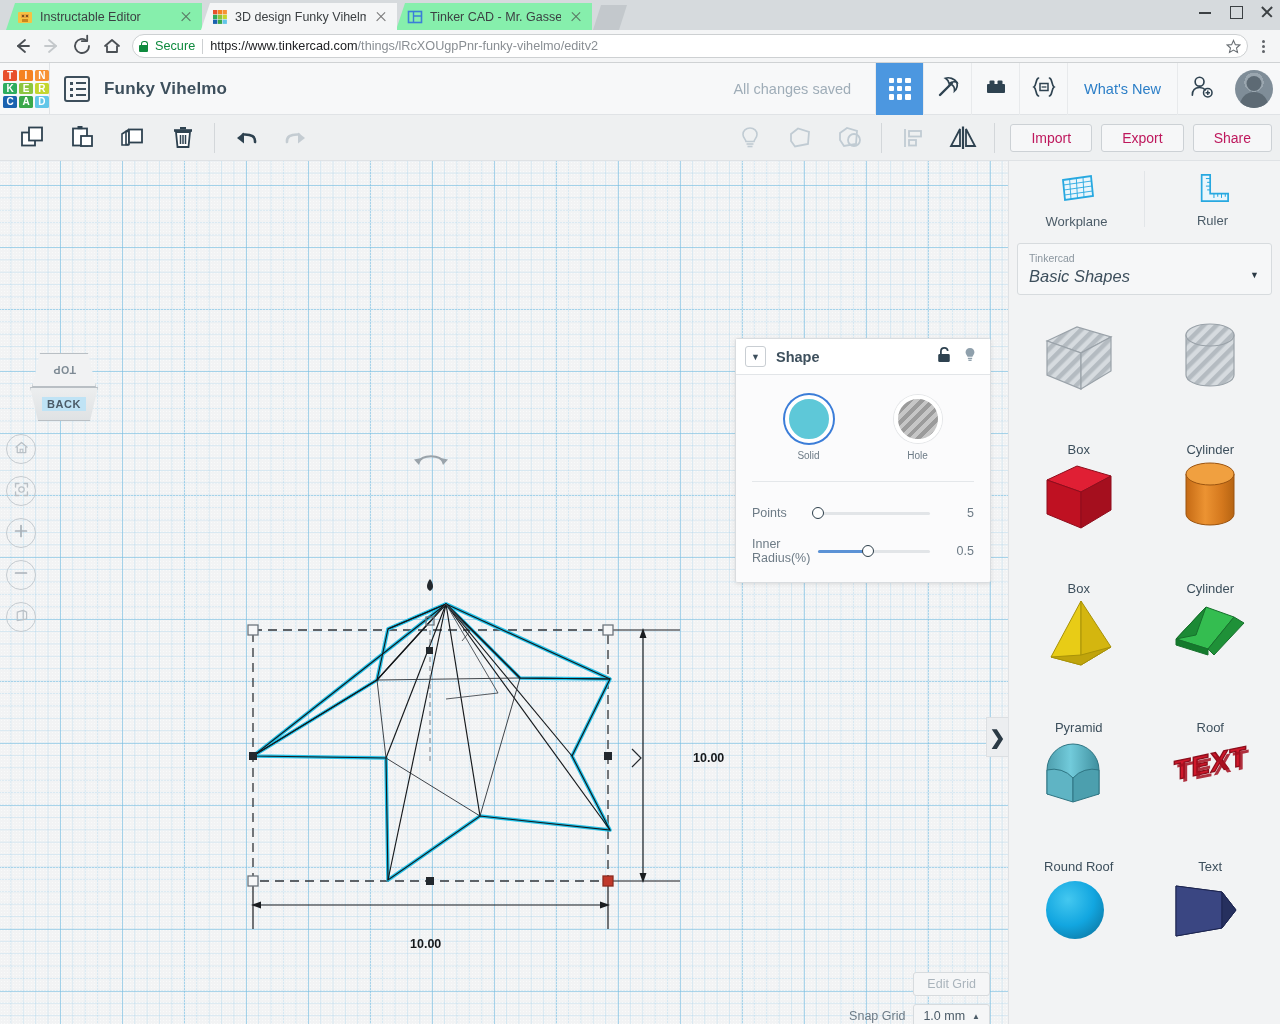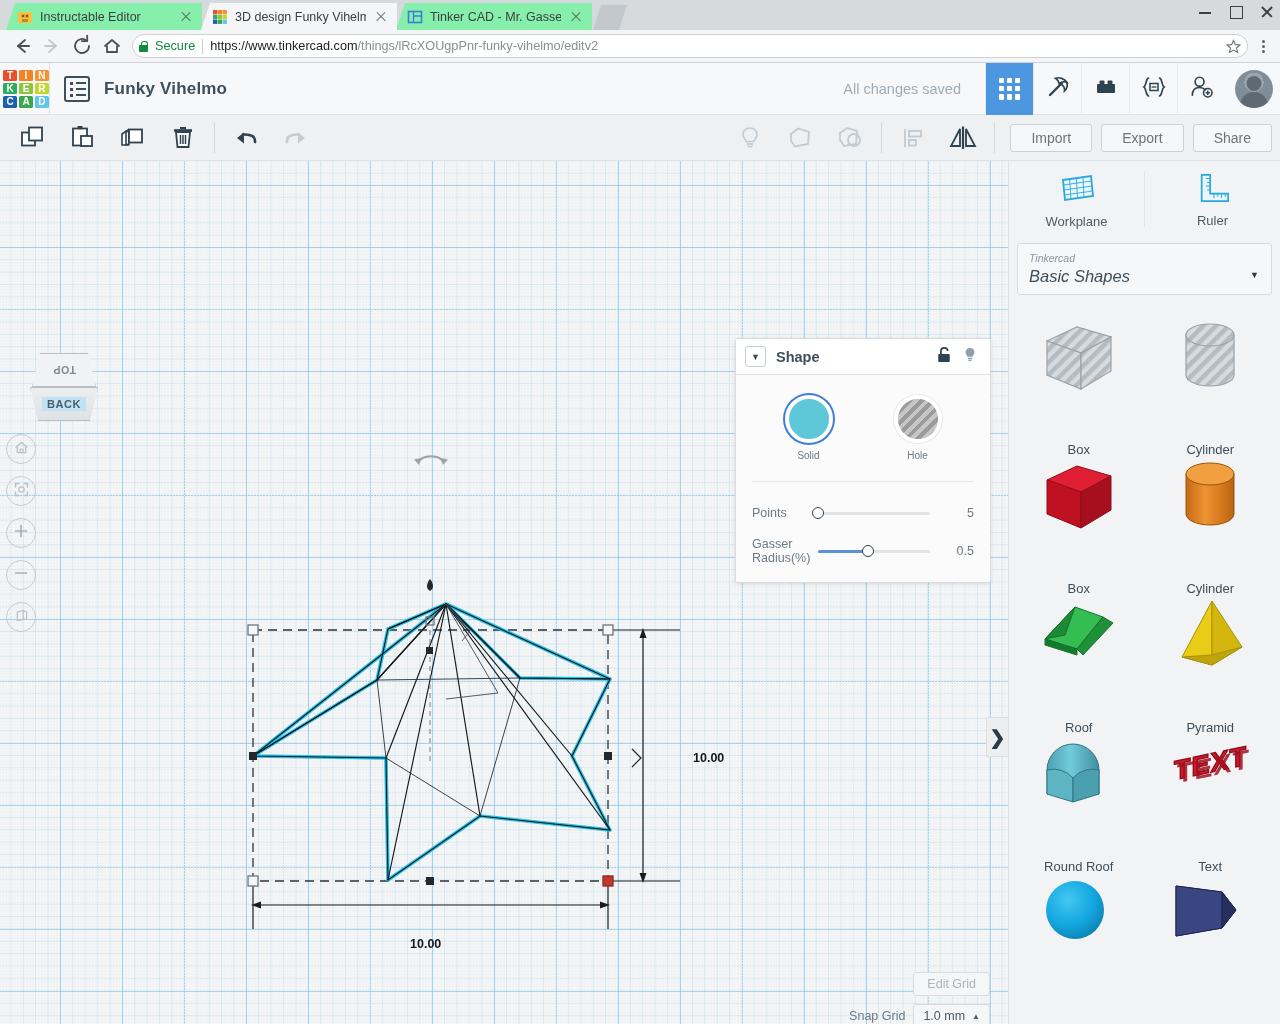--- a/index.html
+++ b/index.html
@@ -121,21 +121,21 @@
   
   .tc-toolbar{
     height:46px; background:#eef0f1; border-bottom:1px solid #dfe2e5;
     display:flex; align-items:center; padding:0 8px;
   }
   .tbtn{ width:50px; height:46px; display:flex; align-items:center; justify-content:center; }
   .tsep{ width:1px; height:30px; background:#d3d7da; margin:0 6px; }
   .tb-spacer{ flex:1; }
   .txtbtn{
     height:28px; padding:0 20px; margin-left:9px; background:#f6f7f8;
-    border:1px solid #ccd1d5; border-radius:3px; font-size:14px; color:#737373;
+    border:1px solid #ccd1d5; border-radius:3px; font-size:14px; color:#be185d;
     display:flex; align-items:center; justify-content:center;
   }
 
   
   .main{ display:flex; height:877px; }
   .viewport{
     width:1008px; position:relative; overflow:hidden;
     background-color:#f2f3f4;
     background-image:
       linear-gradient(to right, rgba(120,190,225,.55) 1px, transparent 1px),
@@ -244,21 +244,21 @@
   .sb-tools{ display:flex; height:76px; background:#f2f3f4; }
   .sb-tool{
     flex:1; display:flex; flex-direction:column; align-items:center; justify-content:center;
     gap:5px; font-size:13px; color:#4b5b67;
   }
   .sb-toolsep{ width:1px; background:#e2e5e8; margin:10px 0; }
   .sb-pick{
     margin:6px 8px 0; background:#f6f7f8; border:1px solid #d7dbde; border-radius:3px;
     padding:7px 11px 8px; display:flex; align-items:center; position:relative;
   }
-  .sb-pick .pk-sub{ font-size:10.5px; color:#8b969f; line-height:1.4;font-style:italic; }
+  .sb-pick .pk-sub{ font-size:10.5px; color:#8b969f; line-height:1.4; }
   .sb-pick .pk-main{ font-size:16.5px; color:#3d4f5c; line-height:1.25;font-style:italic; }
   .sb-pick .pk-caret{ position:absolute; right:12px; top:26px; font-size:9px; color:#2b3a45; }
   .shapes-grid{
     flex:1; display:grid; grid-template-columns:1fr 1fr;
     grid-auto-rows:139px; padding:12px 4px 0; overflow:hidden;
   }
   .shape-cell{ display:flex; flex-direction:column; align-items:center; justify-content:flex-start; padding-top:6px;gap:39px; }
   .shape-art{ width:100px; height:90px; display:flex; align-items:center; justify-content:center; }
   .shape-name{ font-size:13px; color:#3d4f5c; margin-top:2px; }
   .tb-spacer{ flex:1; }
@@ -430,20 +430,23 @@
   <div class="hicon">
     <span>
       <svg viewBox="0 0 28 26" width="28" height="26">
         <path d="M8.5 4 C5.5 4.8 6.5 11.5 4 13 C6.5 14.5 5.5 21.2 8.5 22" fill="none" stroke="#2e4250" stroke-width="1.7" stroke-linecap="round"></path>
         <path d="M19.5 4 C22.5 4.8 21.5 11.5 24 13 C21.5 14.5 22.5 21.2 19.5 22" fill="none" stroke="#2e4250" stroke-width="1.7" stroke-linecap="round"></path>
         <rect x="10" y="9.5" width="8" height="7" fill="none" stroke="#2e4250" stroke-width="1.5"></rect>
         <line x1="11.6" y1="13" x2="16.4" y2="13" stroke="#2e4250" stroke-width="1.3"></line>
       </svg>
     </span>
   </div>
+  <div class="hicon wide">
+    <span class="whatsnew">What's New</span>
+  </div>
   <div class="hicon">
     <span>
       <svg viewBox="0 0 28 28" width="27" height="27">
         <circle cx="12" cy="9" r="4.6" fill="none" stroke="#2e4250" stroke-width="1.7"></circle>
         <path d="M4.5 23 C4.5 17 8.3 15 12 15 C14.4 15 16.6 15.9 18 17.5" fill="none" stroke="#2e4250" stroke-width="1.7" stroke-linecap="round"></path>
         <circle cx="20.5" cy="20.5" r="4.4" fill="none" stroke="#2e4250" stroke-width="1.6"></circle>
         <line x1="20.5" y1="18.2" x2="20.5" y2="22.8" stroke="#2e4250" stroke-width="1.5"></line>
         <line x1="18.2" y1="20.5" x2="22.8" y2="20.5" stroke="#2e4250" stroke-width="1.5"></line>
       </svg>
     </span>
@@ -715,21 +718,21 @@
           <div class="srow">
             <div class="slbl">Points</div>
             <div class="strack">
               <div class="bar"></div>
                 <div class="fill" style="width:0%"></div>
               <div class="knob" style="left:0%"></div>
             </div>
             <div class="sval">5</div>
           </div>
           <div class="srow">
-            <div class="slbl">Gasser Radius(%)</div>
+            <div class="slbl">Inner Radius(%)</div>
             <div class="strack">
               <div class="bar"></div>
                 <div class="fill" style="width:45%"></div>
               <div class="knob" style="left:45%"></div>
             </div>
             <div class="sval">0.5</div>
           </div>
         </div>
       </div>
     </div>
@@ -855,38 +858,38 @@
             <path d="M24 22 L24 62 A24 11 0 0 0 72 62 L72 22 Z" fill="url(#og)" stroke="#9b5410" stroke-width="1"></path>
             <ellipse cx="48" cy="22" rx="24" ry="11" fill="#f0a040" stroke="#9b5410" stroke-width="1"></ellipse>
           </svg>
         </span>
         <span class="shape-name">Cylinder</span>
       </div>
 
       <div class="shape-cell">
         <span class="shape-art">
           <svg viewBox="0 0 96 88" width="96" height="88">
+            <path d="M50 10 L20 66 L50 74 Z" fill="#e8cc16" stroke="#a89208" stroke-width="1"></path>
+            <path d="M50 10 L50 74 L80 56 Z" fill="#d4b60f" stroke="#a89208" stroke-width="1"></path>
+            <path d="M20 66 L50 74 L80 56 L50 64 Z" fill="#c0a40c" stroke="#a89208" stroke-width="1"></path>
+          </svg>
+        </span>
+        <span class="shape-name">Pyramid</span>
+      </div>
+
+      <div class="shape-cell">
+        <span class="shape-art">
+          <svg viewBox="0 0 96 88" width="96" height="88">
             <path d="M14 48 L44 16 L72 26 L46 58 Z" fill="#34bd50" stroke="#17702c" stroke-width="1"></path>
             <path d="M14 48 L46 58 L46 64 L14 54 Z" fill="#147a2c" stroke="#17702c" stroke-width="1"></path>
             <path d="M14 48 L44 16 L34 44 Z" fill="#1c8a35" stroke="#17702c" stroke-width="1"></path>
             <path d="M46 58 L72 26 L82 32 L52 64 Z" fill="#1f9138" stroke="#17702c" stroke-width="1"></path>
           </svg>
         </span>
         <span class="shape-name">Roof</span>
-      </div>
-
-      <div class="shape-cell">
-        <span class="shape-art">
-          <svg viewBox="0 0 96 88" width="96" height="88">
-            <path d="M50 10 L20 66 L50 74 Z" fill="#e8cc16" stroke="#a89208" stroke-width="1"></path>
-            <path d="M50 10 L50 74 L80 56 Z" fill="#d4b60f" stroke="#a89208" stroke-width="1"></path>
-            <path d="M20 66 L50 74 L80 56 L50 64 Z" fill="#c0a40c" stroke="#a89208" stroke-width="1"></path>
-          </svg>
-        </span>
-        <span class="shape-name">Pyramid</span>
       </div>
 
       <div class="shape-cell">
         <span class="shape-art">
           <svg viewBox="0 0 96 88" width="96" height="88">
             <defs>
               <linearGradient id="rr" x1="0" y1="0" x2="1" y2="0">
                 <stop offset="0" stop-color="#4e9fae"></stop>
                   <stop offset=".45" stop-color="#72cbdb"></stop>
                 <stop offset="1" stop-color="#3f8f9e"></stop>

